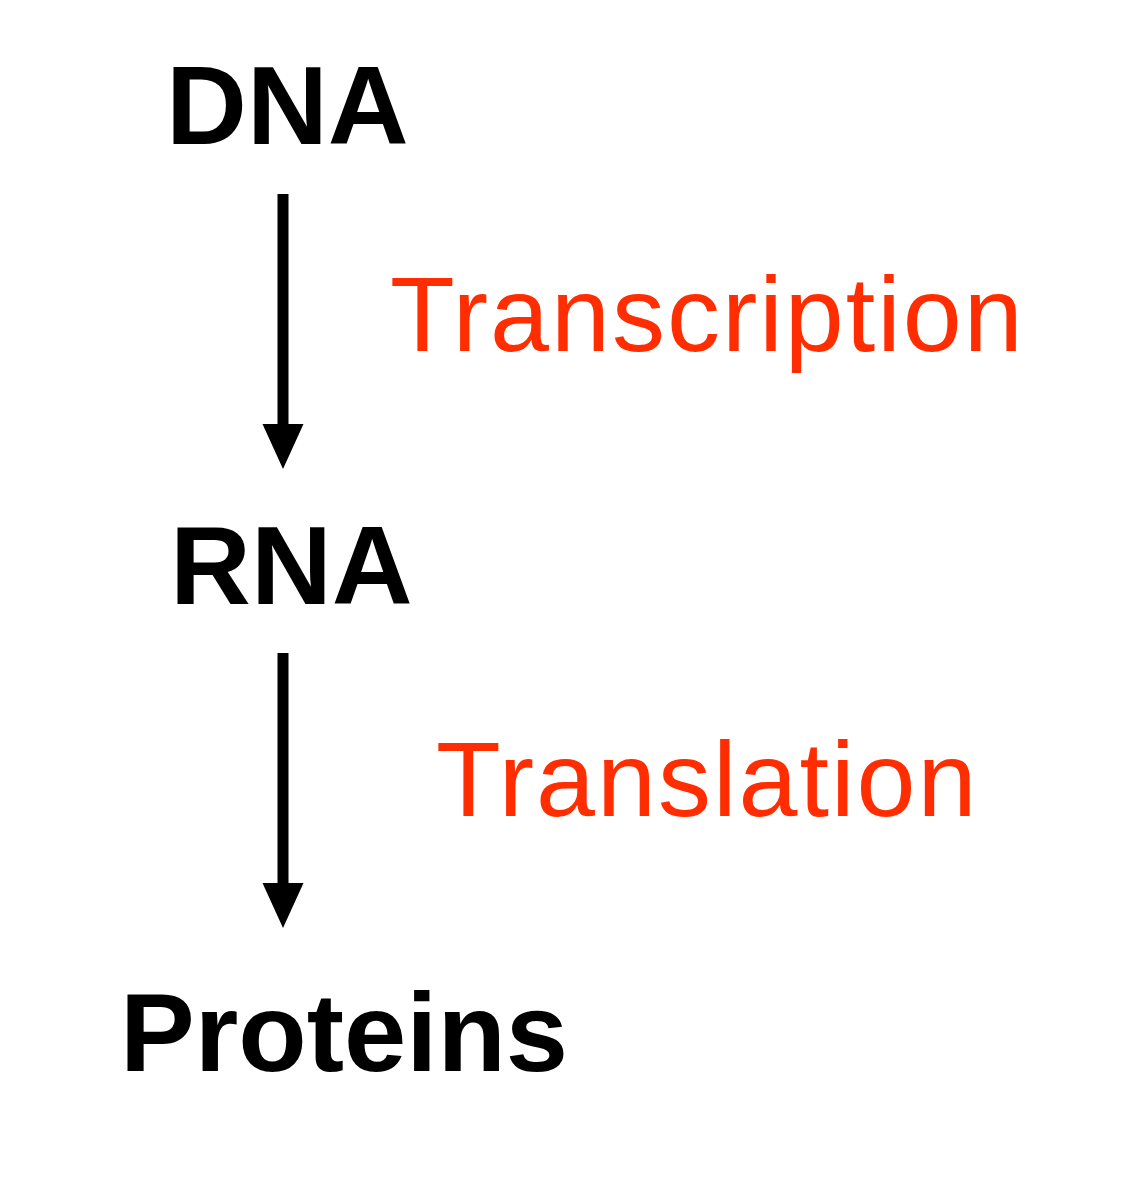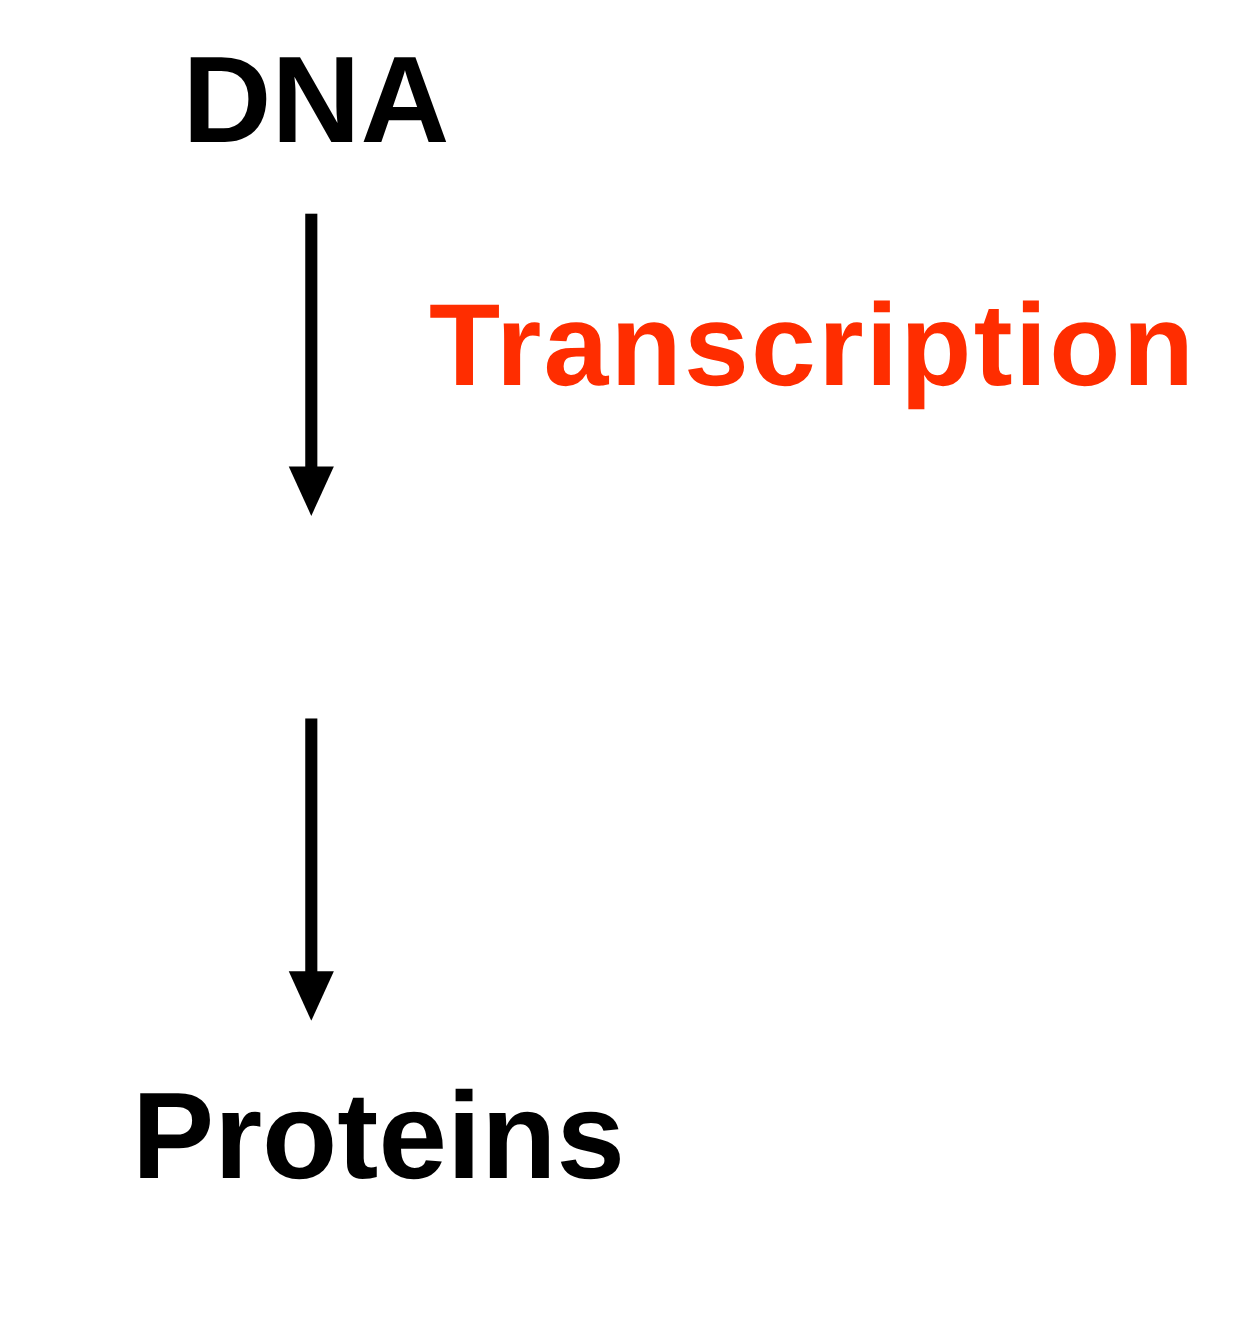--- a/index.html
+++ b/index.html
@@ -25,32 +25,32 @@
     color:var(--node-color);
     font-weight:bold;
     font-size:112px;
     line-height:1;
     white-space:nowrap;
     letter-spacing:0px;
   }
   .edge-label{
     position:absolute;
     color:var(--edge-label-color);
-    font-weight:bold;
+    font-weight:normal;
     font-size:106px;
     line-height:1;
     white-space:nowrap;
     letter-spacing:2px;
   }
   .arrow{
     position:absolute;
     width:44px;
     height:275px;
   }
-  #node-dna      { left:166px; top:35px;  }
+  #node-dna      { left:166px; top:50px;  }
   #node-rna      { left:170px; top:510px; }
   #node-proteins { left:74px;  top:977px;margin-left:46px; }
   #edge-label-transcription { left:390px; top:261px; }
   #edge-label-translation   { left:436px; top:726px; }
   #arrow-1 { left:261px; top:194px; }
   #arrow-2 { left:261px; top:653px; }
   .arrow-shape-shaft{ fill:var(--arrow-color); }
   .arrow-shape-head{ fill:var(--arrow-color); }
 </style>
 </head>
@@ -60,22 +60,24 @@
 
   <div id="node-dna" class="node-label">DNA</div>
 
   <svg id="arrow-1" class="arrow" viewBox="0 0 44 275" preserveAspectRatio="none">
     <rect class="arrow-shape-shaft" x="16.5" y="0" width="11" height="237"></rect>
     <polygon class="arrow-shape-head" points="1.5,230 42.5,230 22,275"></polygon>
   </svg>
 
   <div id="edge-label-transcription" class="edge-label">Transcription</div>
 
+  <div id="node-rna" class="node-label">RNA</div>
 
   <svg id="arrow-2" class="arrow" viewBox="0 0 44 275" preserveAspectRatio="none">
     <rect class="arrow-shape-shaft" x="16.5" y="0" width="11" height="237"></rect>
     <polygon class="arrow-shape-head" points="1.5,230 42.5,230 22,275"></polygon>
   </svg>
 
+  <div id="edge-label-translation" class="edge-label">Translation</div>
 
   <div id="node-proteins" class="node-label">Proteins</div>
 
 </div>
 
 </body></html>

